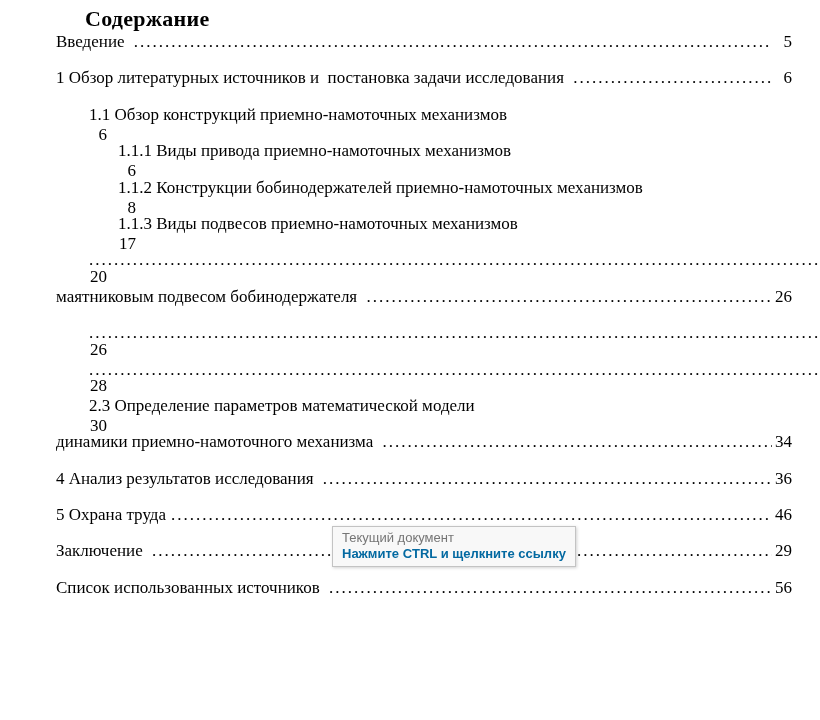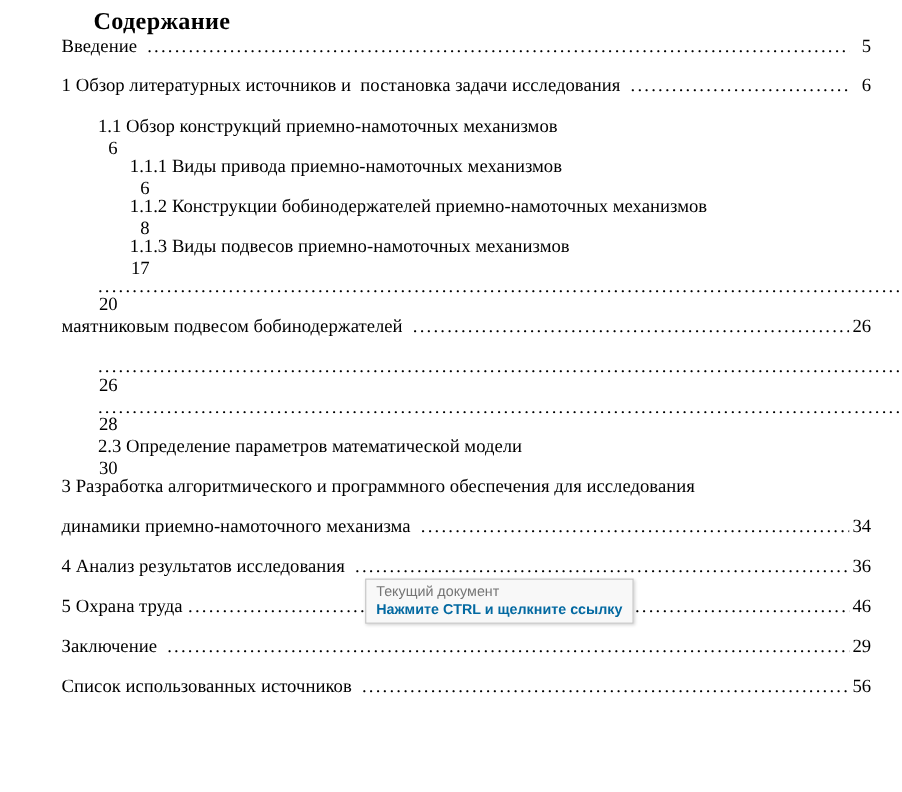--- a/index.html
+++ b/index.html
@@ -95,39 +95,36 @@
       <div class="row ind2">
         <span class="txt">1.1.3 Виды подвесов приемно-намоточных механизмов </span>
         <span class="dots">................................................................................................................................................................................................................................................................................................................................................................................................................</span>
         <span class="pg">17</span>
       </div>
       <div class="row ind1">
         <span class="dots">................................................................................................................................................................................................................................................................................................................................................................................................................</span>
         <span class="pg">20</span>
       </div>
       <div class="row ind0">
-        <span class="txt">маятниковым подвесом бобинодержателей </span>
+        <span class="txt">маятниковым подвесом бобинодержателя </span>
         <span class="dots">................................................................................................................................................................................................................................................................................................................................................................................................................</span>
         <span class="pg">26</span>
       </div>
       <div class="row ind1">
         <span class="dots">................................................................................................................................................................................................................................................................................................................................................................................................................</span>
         <span class="pg">26</span>
       </div>
       <div class="row ind1">
         <span class="dots">................................................................................................................................................................................................................................................................................................................................................................................................................</span>
         <span class="pg">28</span>
       </div>
       <div class="row ind1">
         <span class="txt">2.3 Определение параметров математической модели </span>
         <span class="dots">................................................................................................................................................................................................................................................................................................................................................................................................................</span>
         <span class="pg">30</span>
-      </div>
-      <div class="row ind0">
-        <span class="txt">3 Разработка алгоритмического и программного обеспечения для исследования</span>
       </div>
       <div class="row ind0">
         <span class="txt">динамики приемно-намоточного механизма </span>
         <span class="dots">................................................................................................................................................................................................................................................................................................................................................................................................................</span>
         <span class="pg">34</span>
       </div>
       <div class="row ind0">
         <span class="txt">4 Анализ результатов исследования </span>
         <span class="dots">................................................................................................................................................................................................................................................................................................................................................................................................................</span>
         <span class="pg">36</span>

